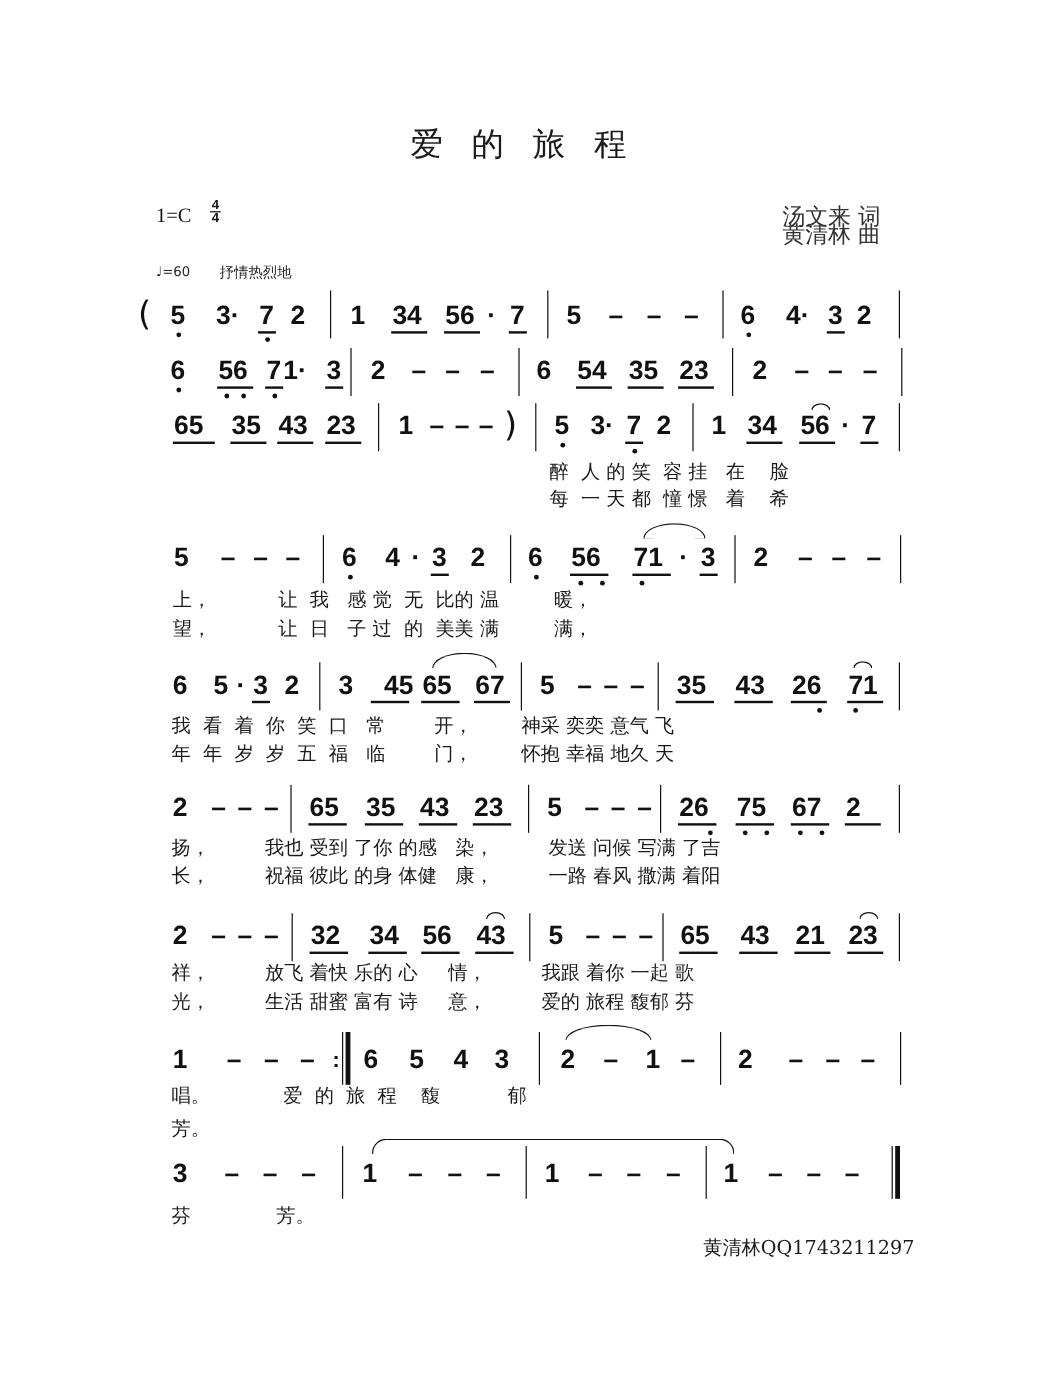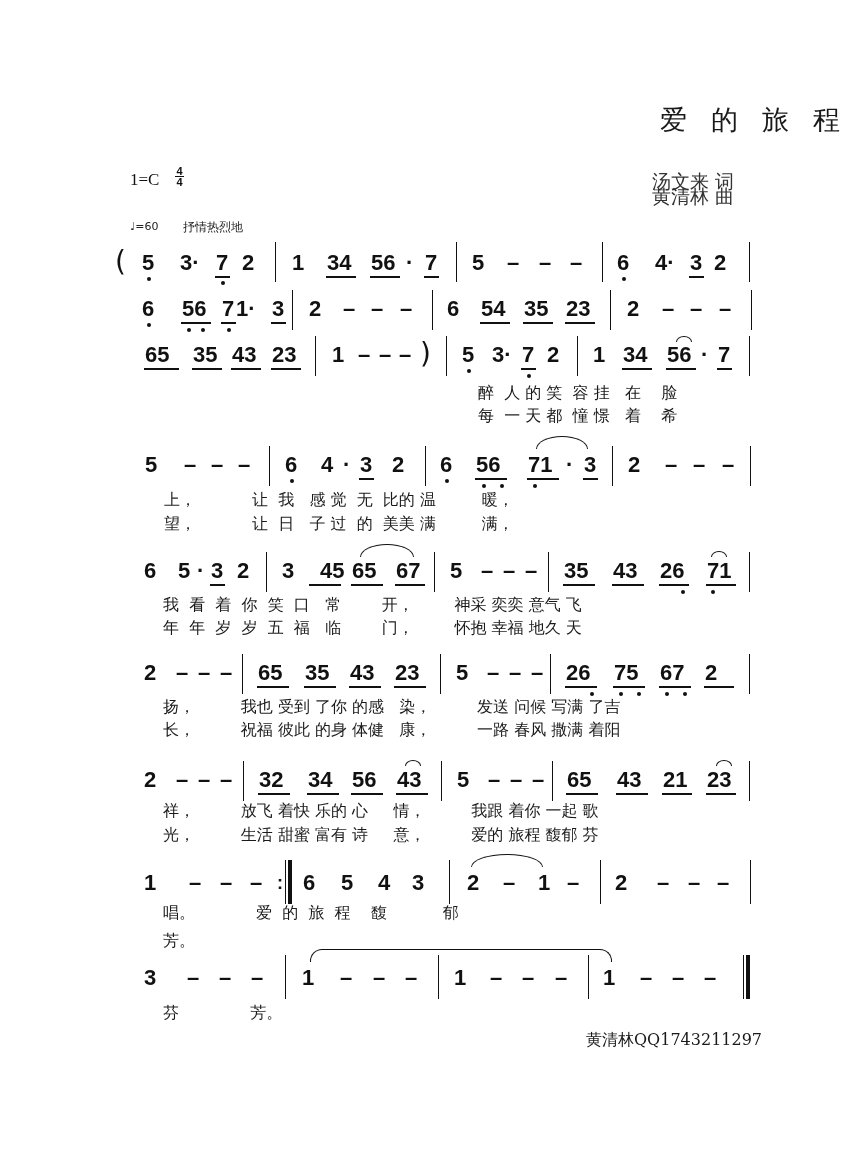--- a/index.html
+++ b/index.html
@@ -1,36 +1,36 @@
 <!DOCTYPE html>
 <html><head>
 <meta charset="utf-8">
 <style>
   html, body { margin: 0; padding: 0; background: #ffffff; }
   body { width: 864px; height: 1158px; position: relative; overflow: hidden;
          font-family: "DejaVu Sans", sans-serif; color: #111; }
   .abs { position: absolute; }
-  .title { left: 0; width: 864px; top: 102px; text-align: right; font-size: 27px;
+  .title { left: 0; width: 864px; top: 102px; text-align: center; font-size: 27px;
            letter-spacing: 24px; font-family: "DejaVu Sans", sans-serif; color: #1a1a1a; padding-left: 24px; box-sizing: border-box; }
   .key { left: 130px; top: 170px; font-family: "Liberation Serif", serif; font-size: 17px; }
   .timesig { left: 175px; top: 166px; font-family: "Liberation Sans", sans-serif; font-weight: bold; font-size: 11px; line-height: 10px; text-align: center; }
   .timesig .bar { display:block; border-top: 1px solid #111; width: 9px; margin: 0 auto; }
   .credits { left: 652px; top: 174px; font-family: "DejaVu Serif", serif; font-size: 19px; line-height: 15px; color: #333; }
   .tempo { left: 130px; top: 220px; font-size: 11px; color: #222; }
   .expr { left: 183px; top: 219px; font-size: 12px; color: #222; }
 
   .row { position: absolute; left: 0; width: 864px; height: 40px; }
   .note { position: absolute; font-family: "Liberation Sans", sans-serif; font-weight: bold; font-size: 22px; line-height: 26px; top: 0; }
   .ul { position: absolute; height: 0; border-top: 2px solid #111; }
   .dot-below { position: absolute; width: 4px; height: 4px; border-radius: 50%; background: #111; }
   .barline { position: absolute; width: 0; border-left: 1.5px solid #111; }
   .dbl { position: absolute; width: 2px; border-left: 4px solid #111; }
   .tie { position: absolute; border: 1.5px solid #111; border-bottom: none; border-radius: 50% 50% 0 0 / 100% 100% 0 0; height: 10px; }
   .paren { position: absolute; font-family: "DejaVu Sans", sans-serif; font-size: 28px; line-height: 30px; }
-  .lyr { position: absolute; font-family: "DejaVu Serif", serif; font-size: 16px; line-height: 20px; white-space: pre; color: #1a1a1a; margin-left: 20px; }
+  .lyr { position: absolute; font-family: "DejaVu Serif", serif; font-size: 16px; line-height: 20px; white-space: pre; color: #1a1a1a; }
   .sig { left: 566px; top: 1030px; font-family: "DejaVu Serif", serif; font-size: 16px; color: #1a1a1a; margin-left: 20px; }
 </style>
 </head>
 <body>
 
 <div class="abs title">爱的旅程</div>
 <div class="abs key">1=C</div>
 <div class="abs timesig">
   <span>4</span>
   <span class="bar"></span>

